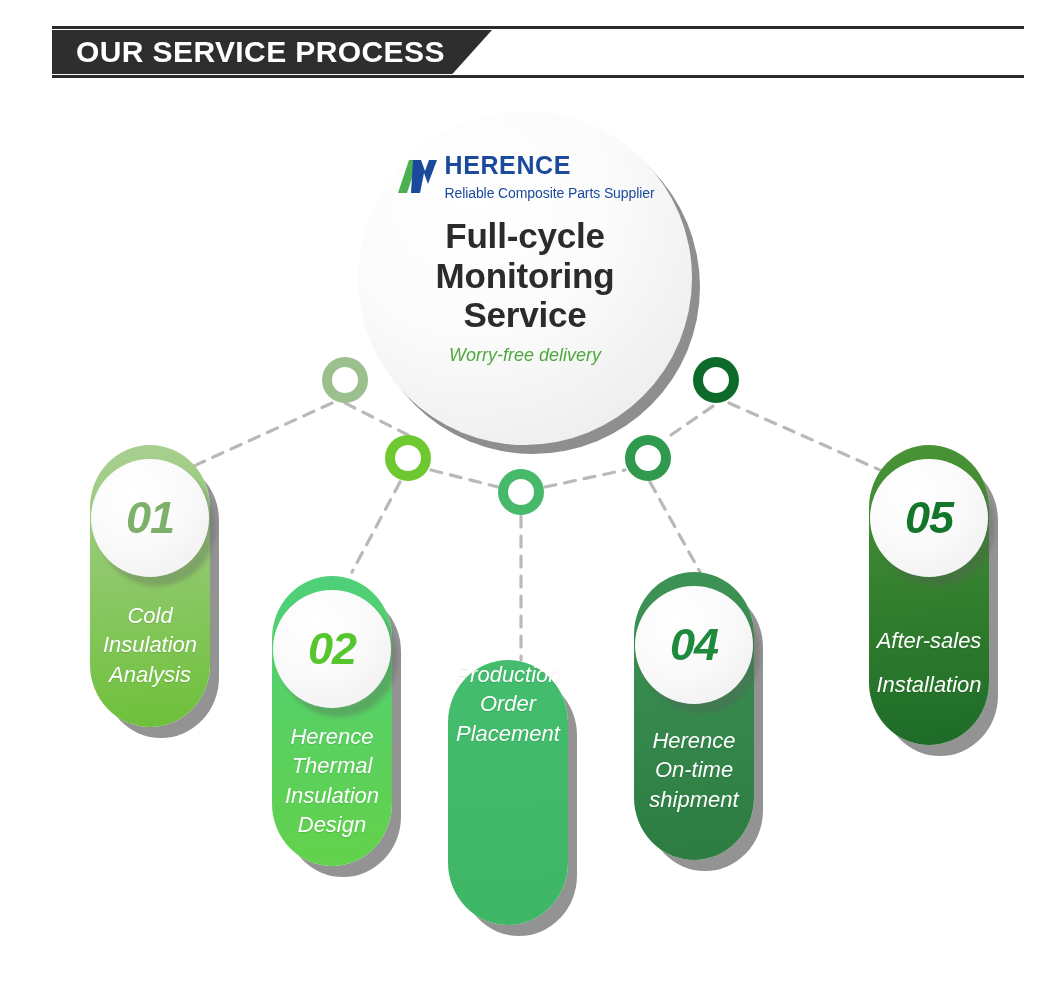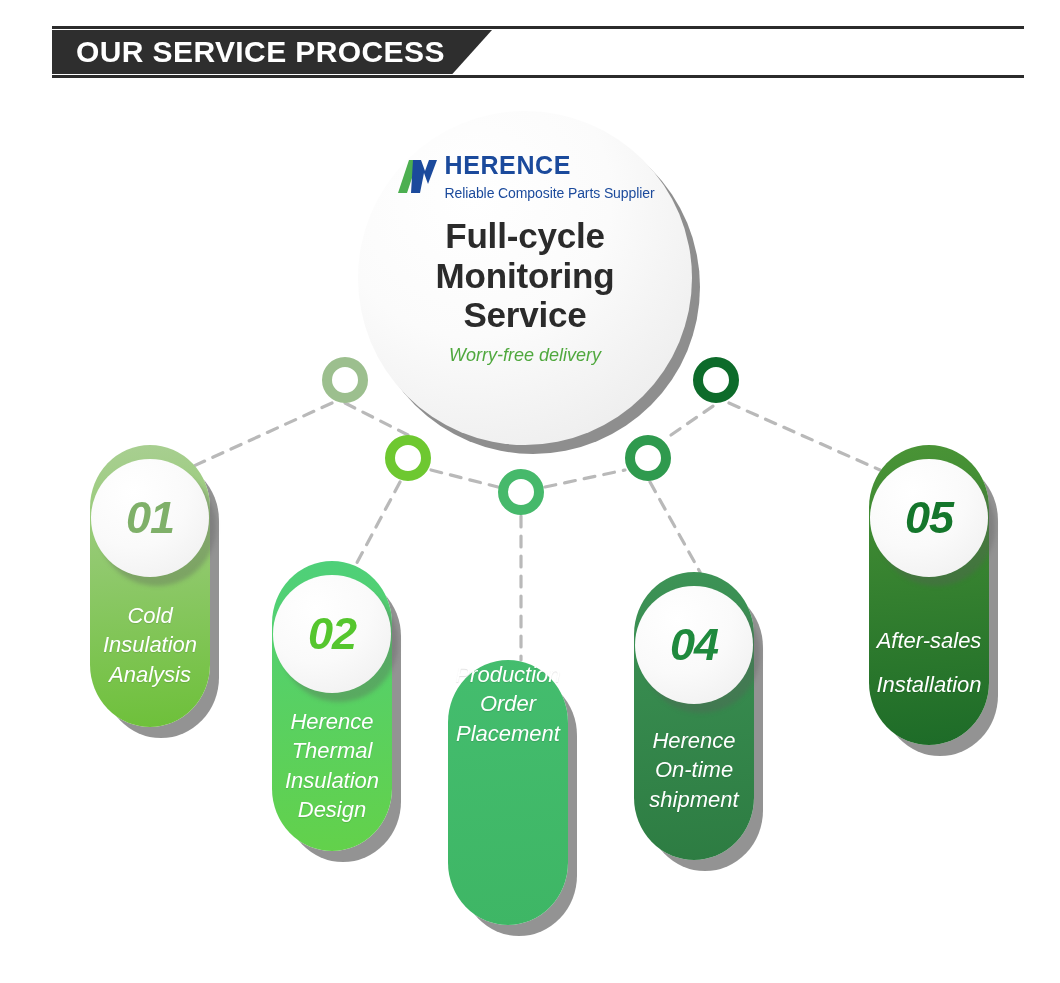--- a/index.html
+++ b/index.html
@@ -169,21 +169,21 @@
   <div class="card" style="left: 90px; top: 445px; height: 282px; background: linear-gradient(175deg, rgb(169, 207, 146) 0%, rgb(109, 192, 57) 100%);">
     <div class="num-wrap">
       <div class="num-shadow"></div>
       <div class="num" style="color: rgb(127, 176, 105);">01</div>
     </div>
     <div class="card-label" style="margin-top:24px;">Cold
 Insulation
 Analysis</div>
   </div>
 
-  <div class="card" style="left: 272px; top: 561px; height: 290px; background: linear-gradient(175deg, rgb(78, 208, 122) 0%, rgb(99, 209, 74) 100%);">
+  <div class="card" style="left: 272px; top: 576px; height: 290px; background: linear-gradient(175deg, rgb(78, 208, 122) 0%, rgb(99, 209, 74) 100%);">
     <div class="num-wrap">
       <div class="num-shadow"></div>
       <div class="num" style="color: rgb(85, 198, 46);">02</div>
     </div>
     <div class="card-label" style="margin-top:14px;">Herence
 Thermal
 Insulation
 Design</div>
   </div>
 

